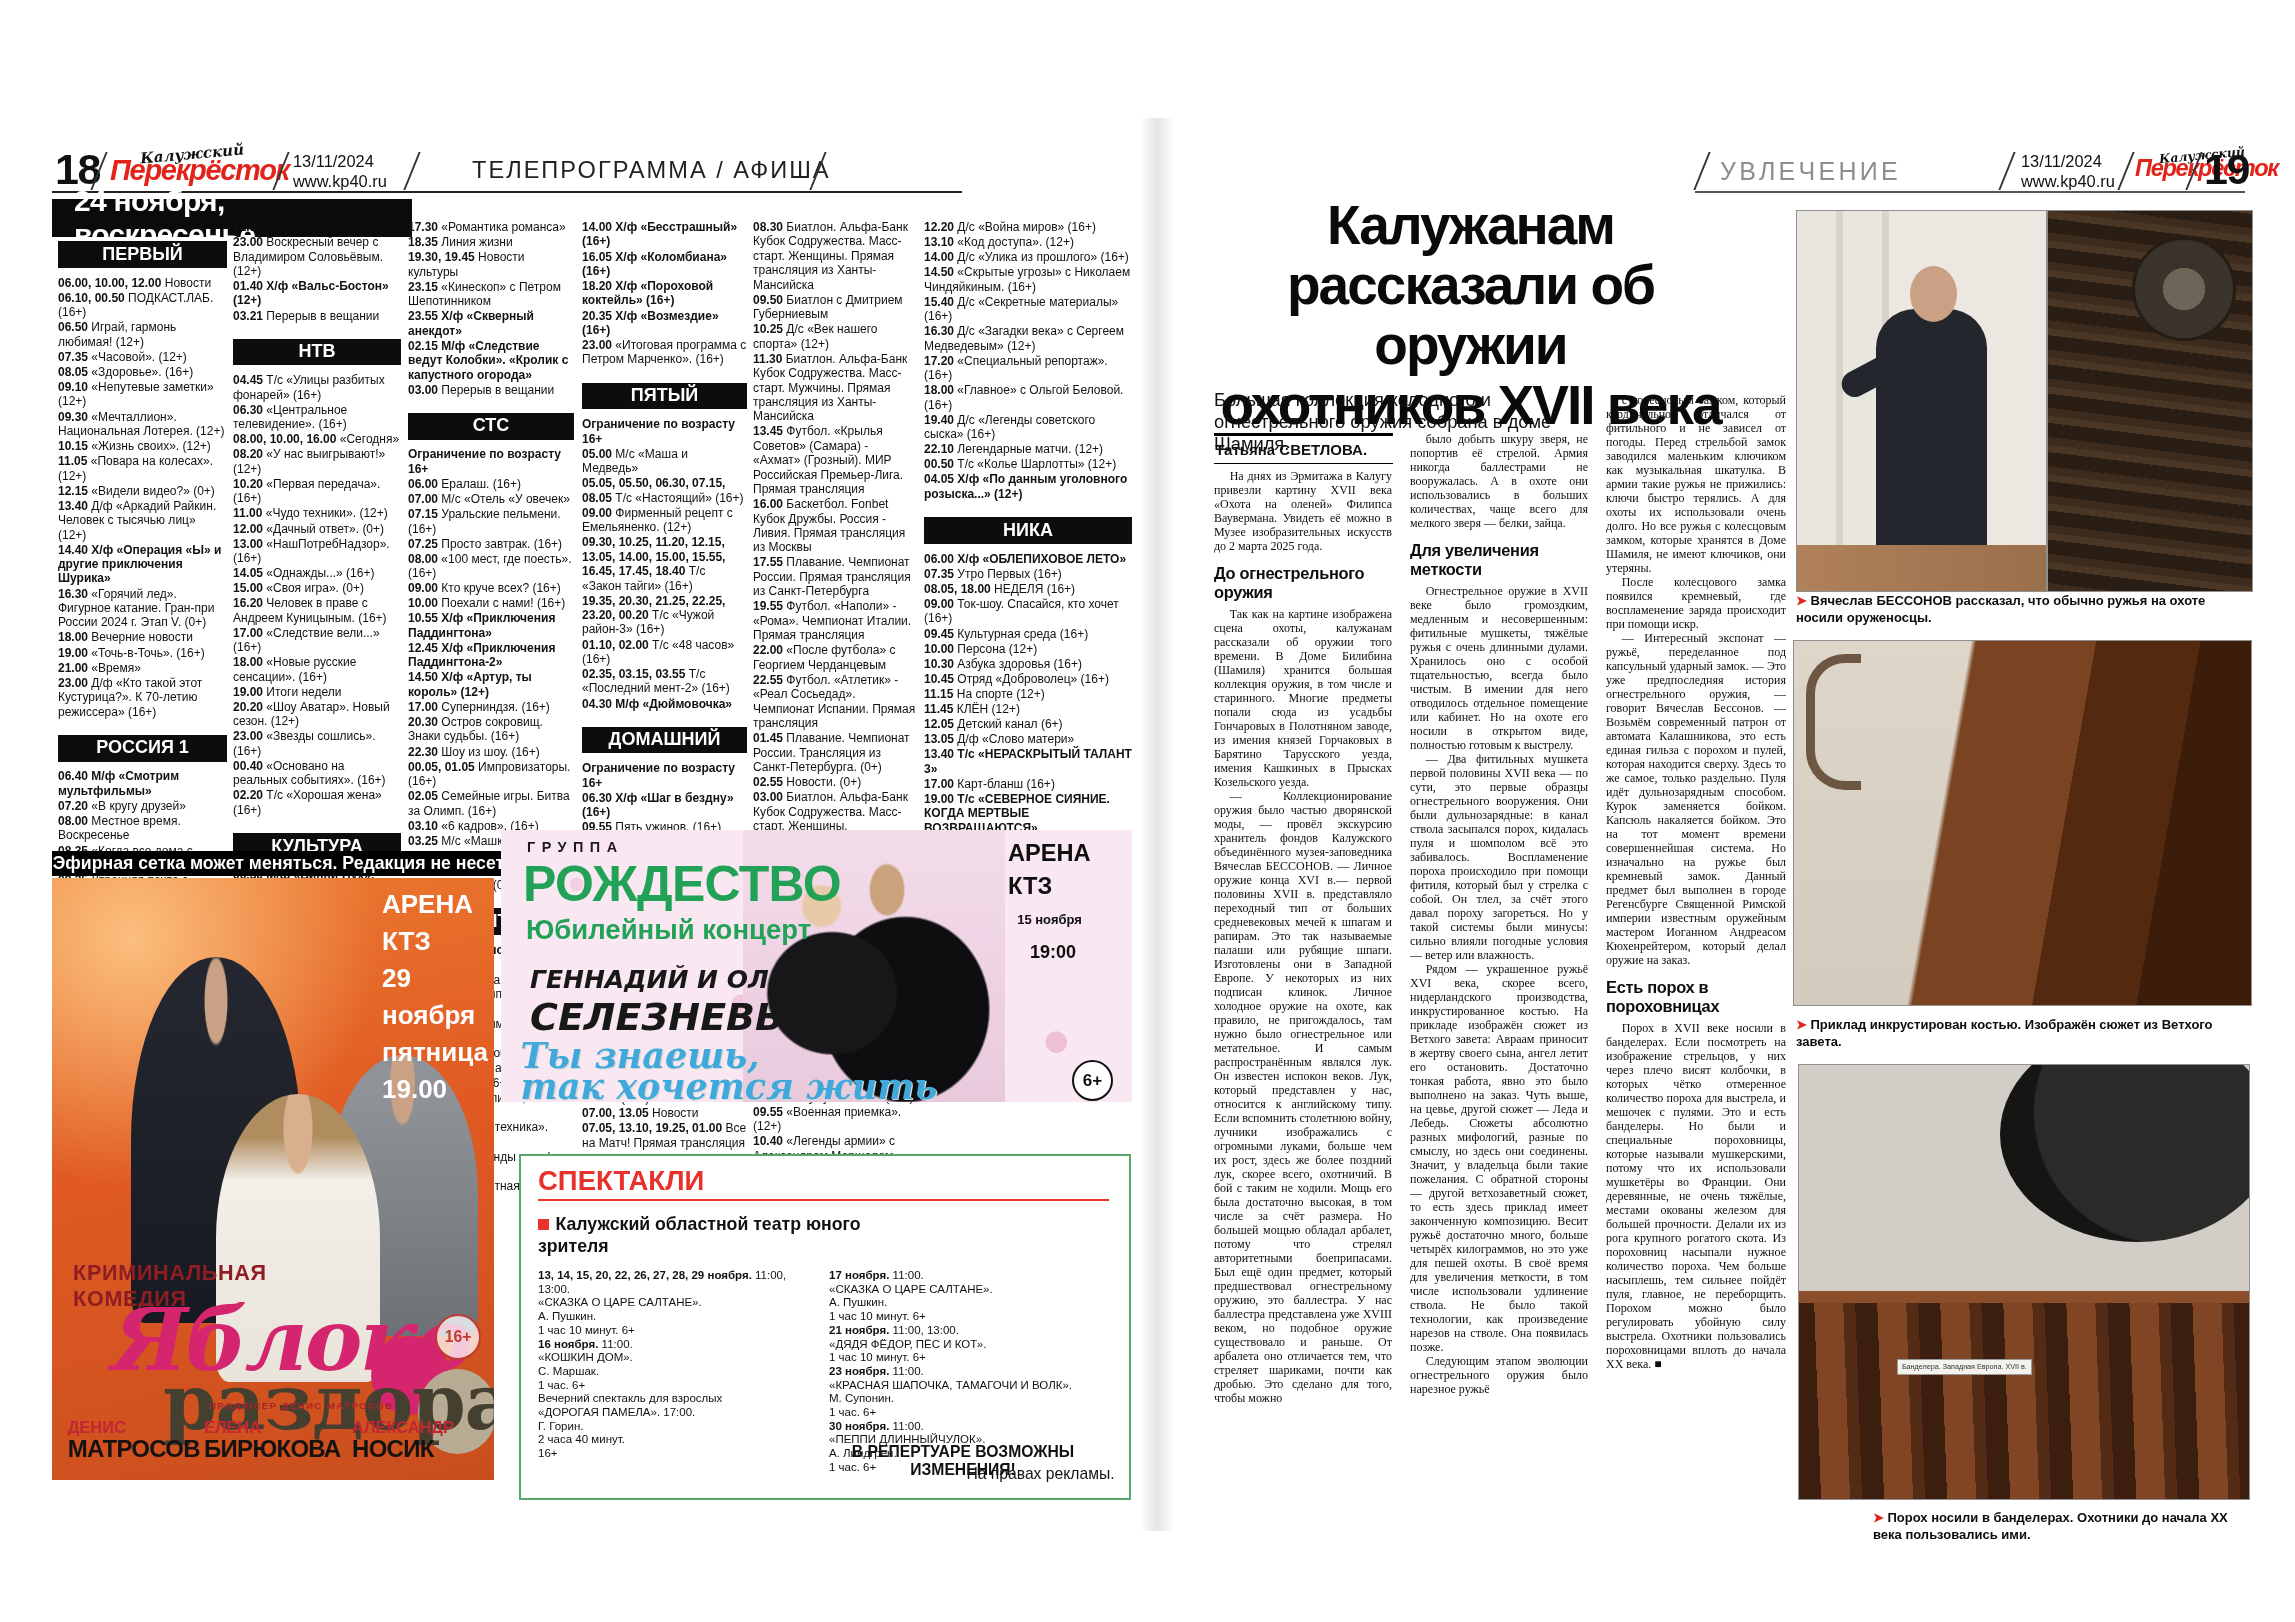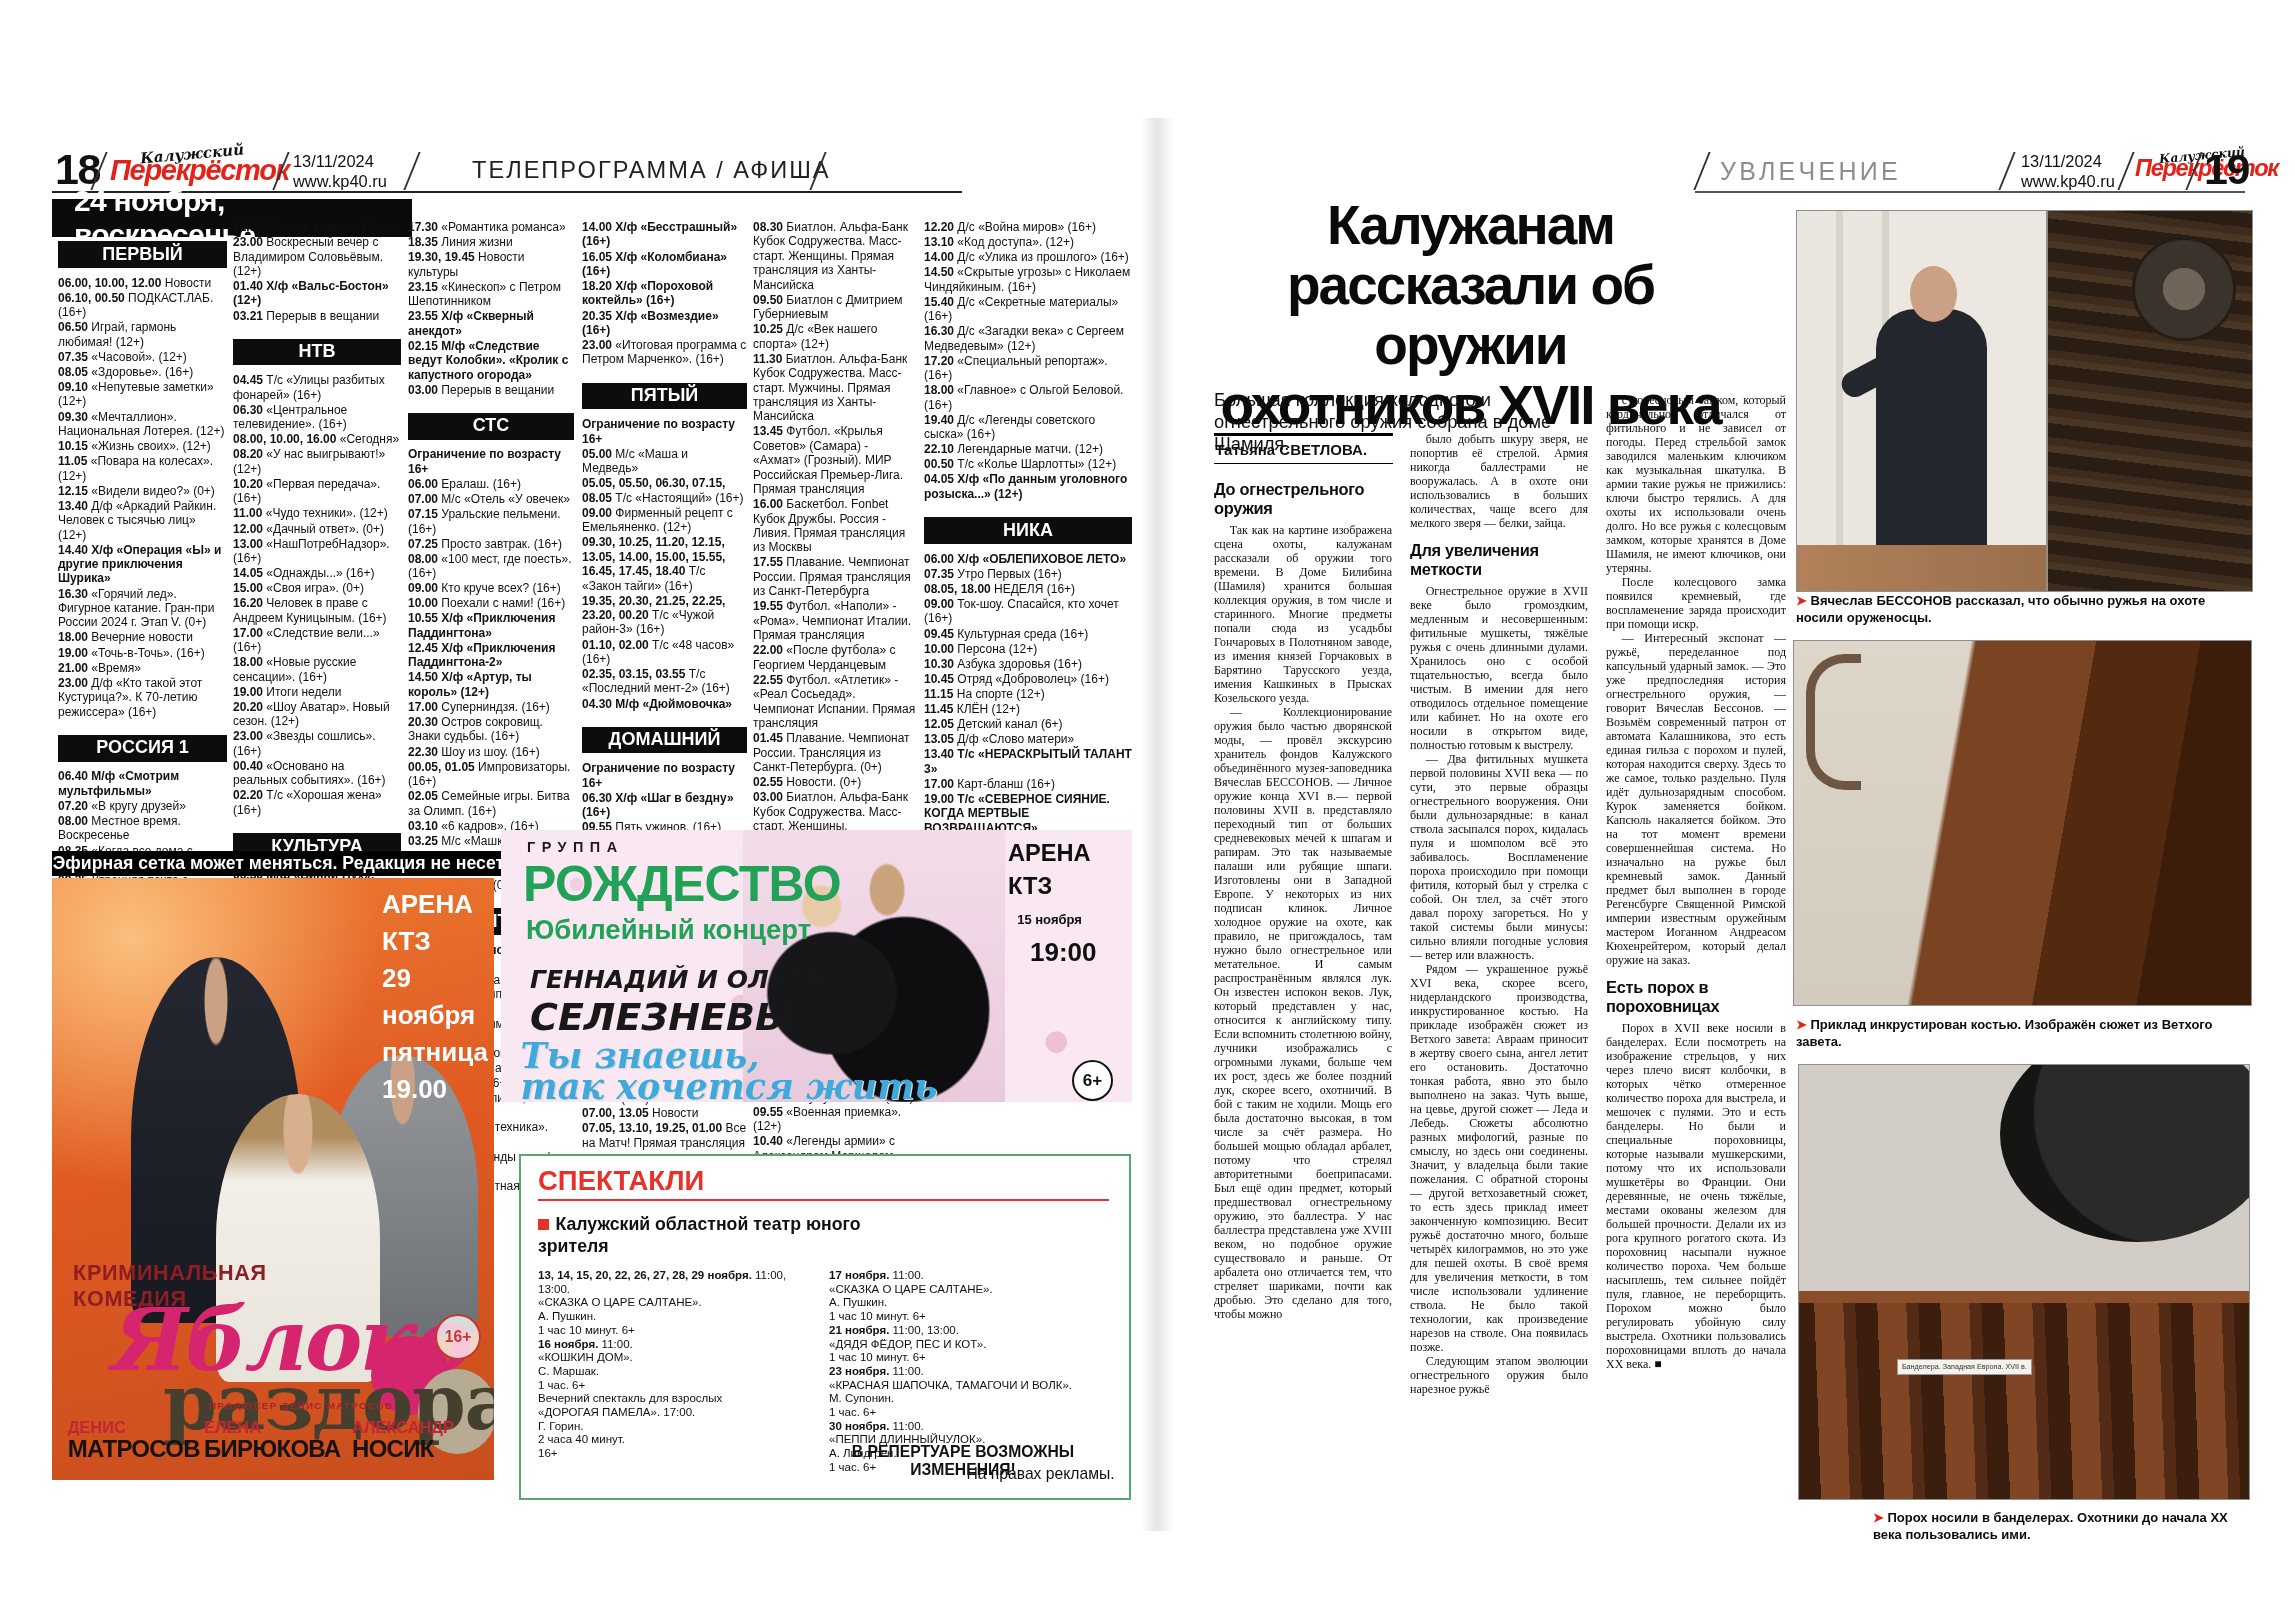--- a/index.html
+++ b/index.html
@@ -397,21 +397,21 @@
     <div data-abs="" class="gruppa" style="left:26px;top:9.2px;">ГРУППА</div>
     <div data-abs="" class="rozh" style="left:22px;top:25px;">РОЖДЕСТВО</div>
     <div data-abs="" class="jubil" style="left:25px;top:84px;">Юбилейный концерт</div>
     <div data-abs="" class="selez" style="left:29px;top:135px;font-size:25px;">ГЕННАДИЙ И ОЛЬГА</div>
     <div data-abs="" class="selez" style="left:29px;top:165px;font-size:38px;">СЕЛЕЗНЕВЫ</div>
     <div data-abs="" class="tyz" style="left:19.6px;top:208px;">Ты знаешь,</div>
     <div data-abs="" class="tyz" style="left:19.6px;top:239px;">так хочется жить</div>
     <div data-abs="" class="arena2" style="left:507px;top:6.5px;">
       <div>АРЕНА КТЗ</div>
       <div style="font-size:13px;padding-left:9.2px;">15 ноября</div>
-      <div style="font-size:26px;padding-left:22px;">19:00</div>
+      <div style="font-size:18px;padding-left:22px;">19:00</div>
     </div>
     <div data-abs="" class="circ6" style="left:571px;top:230px;">6+</div>
   </div>
 
   <div data-abs="" class="spekt" style="left:519px;top:1154px;width:608px;height:342px;">
     <div data-abs="" class="spekt-h" style="left:17px;top:9.2px;">СПЕКТАКЛИ</div>
     <div data-abs="" class="spekt-rule" style="left:17px;top:43px;width:571px;"></div>
     <div data-abs="" class="venue" style="left:17px;top:58px;width:393px;">
       <span class="redsq"></span><span>Калужский областной театр юного зрителя</span>
     </div>
@@ -469,20 +469,21 @@
 
   <div data-abs="" class="headline" style="left:1212px;top:195px;width:517px;">
     <span style="display:block;">Калужанам</span>
     <span style="display:block;">рассказали об оружии</span>
     <span style="display:block;">охотников XVII века</span>
   </div>
   <div data-abs="" class="lead" style="left:1214px;top:389px;width:380px;">Большая коллекция холодного и огнестрельного оружия собрана в доме Шамиля.</div>
   <div data-abs="" class="byline" style="left:1214px;top:433px;width:178px;">Татьяна СВЕТЛОВА.</div>
   <div data-abs="" id="article-cols" style="left:0;top:0;">
       <div class="art-col">
+        <p>На днях из Эрмитажа в Калугу привезли картину XVII века «Охота на оленей» Филипса Ваувермана. Увидеть её можно в Музее изобразительных искусств до 2 марта 2025 года.</p>
         <div class="sub">До огнестрельного оружия</div>
         <p>Так как на картине изображена сцена охоты, калужанам рассказали об оружии того времени. В Доме Билибина (Шамиля) хранится большая коллекция оружия, в том числе и старинного. Многие предметы попали сюда из усадьбы Гончаровых в Полотняном заводе, из имения князей Горчаковых в Барятино Тарусского уезда, имения Кашкиных в Прысках Козельского уезда.</p>
         <p>— Коллекционирование оружия было частью дворянской моды, — провёл экскурсию хранитель фондов Калужского объединённого музея-заповедника Вячеслав БЕССОНОВ. — Личное оружие конца XVI в.— первой половины XVII в. представляло переходный тип от больших средневековых мечей к шпагам и рапирам. Это так называемые палаши или рубящие шпаги. Изготовлены они в Западной Европе. У некоторых из них подписан клинок. Личное холодное оружие на охоте, как правило, не пригождалось, там нужно было огнестрельное или метательное. И самым распространённым являлся лук. Он известен испокон веков. Лук, который представлен у нас, относится к английскому типу. Если вспомнить столетнюю войну, лучники изображались с огромными луками, больше чем их рост, здесь же более поздний лук, скорее всего, охотничий. В бой с таким не ходили. Мощь его была достаточно высокая, в том числе за счёт размера. Но большей мощью обладал арбалет, потому что стрелял авторитетными боеприпасами. Был ещё один предмет, который предшествовал огнестрельному оружию, это баллестра. У нас баллестра представлена уже XVIII веком, но подобное оружие существовало и раньше. От арбалета оно отличается тем, что стреляет шариками, почти как дробью. Это сделано для того, чтобы можно</p>
       </div>
       <div class="art-col">
         <p>было добыть шкуру зверя, не попортив её стрелой. Армия никогда баллестрами не вооружалась. А в охоте они использовались в больших количествах, чаще всего для мелкого зверя — белки, зайца.</p>
         <div class="sub">Для увеличения меткости</div>
         <p>Огнестрельное оружие в XVII веке было громоздким, медленным и несовершенным: фитильные мушкеты, тяжёлые ружья с очень длинными дулами. Хранилось оно с особой тщательностью, всегда было чистым. В имении для него отводилось отдельное помещение или кабинет. Но на охоте его носили в открытом виде, полностью готовым к выстрелу.</p>
         <p>— Два фитильных мушкета первой половины XVII века — по сути, это первые образцы огнестрельного вооружения. Они были дульнозарядные: в канал ствола засыпался порох, кидалась пуля и шомполом всё это забивалось. Воспламенение пороха происходило при помощи фитиля, который был у стрелка с собой. Он тлел, за счёт этого давал пороху загореться. Но у такой системы были минусы: сильно влияли погодные условия — ветер или влажность.</p>
         <p>Рядом — украшенное ружьё XVI века, скорее всего, нидерландского производства, инкрустированное костью. На прикладе изображён сюжет из Ветхого завета: Авраам приносит в жертву своего сына, ангел летит его остановить. Достаточно тонкая работа, явно это было выполнено на заказ. Чуть выше, на цевье, другой сюжет — Леда и Лебедь. Сюжеты абсолютно разных мифологий, разные по смыслу, но здесь они соединены. Значит, у владельца были такие пожелания. С обратной стороны — другой ветхозаветный сюжет, то есть здесь приклад имеет законченную композицию. Весит ружьё достаточно много, больше четырёх килограммов, но это уже для пешей охоты. В своё время для увеличения меткости, в том числе использовали удлинение ствола. Не было такой технологии, как произведение нарезов на стволе. Она появилась позже.</p>

